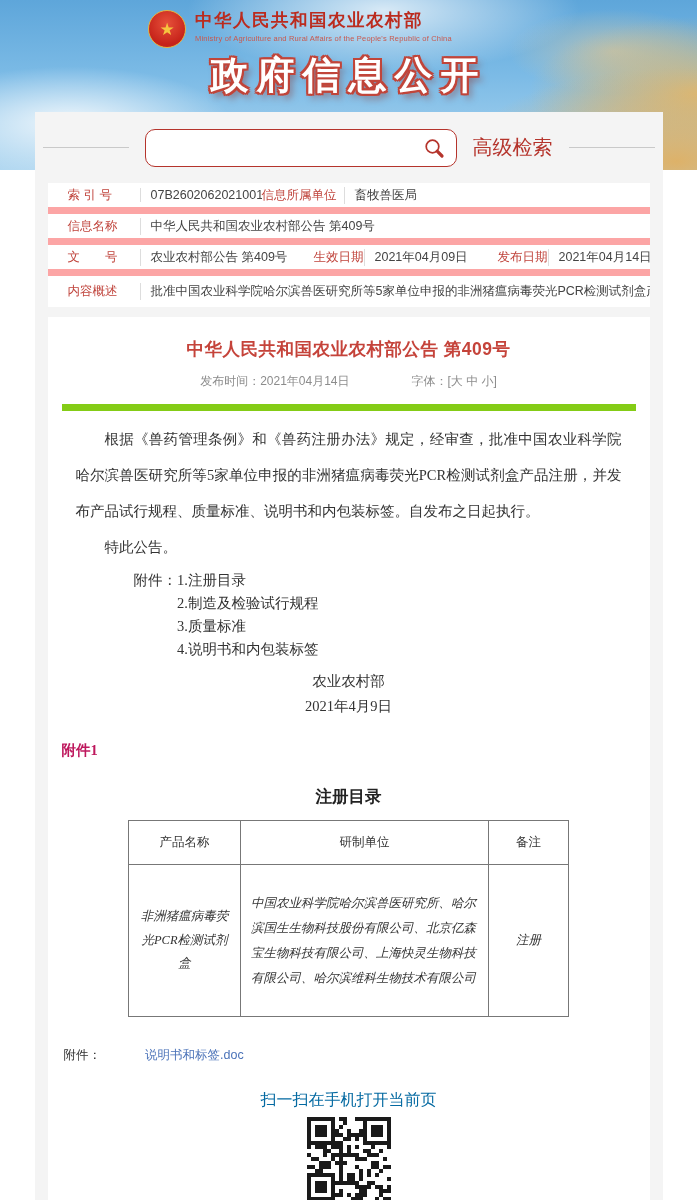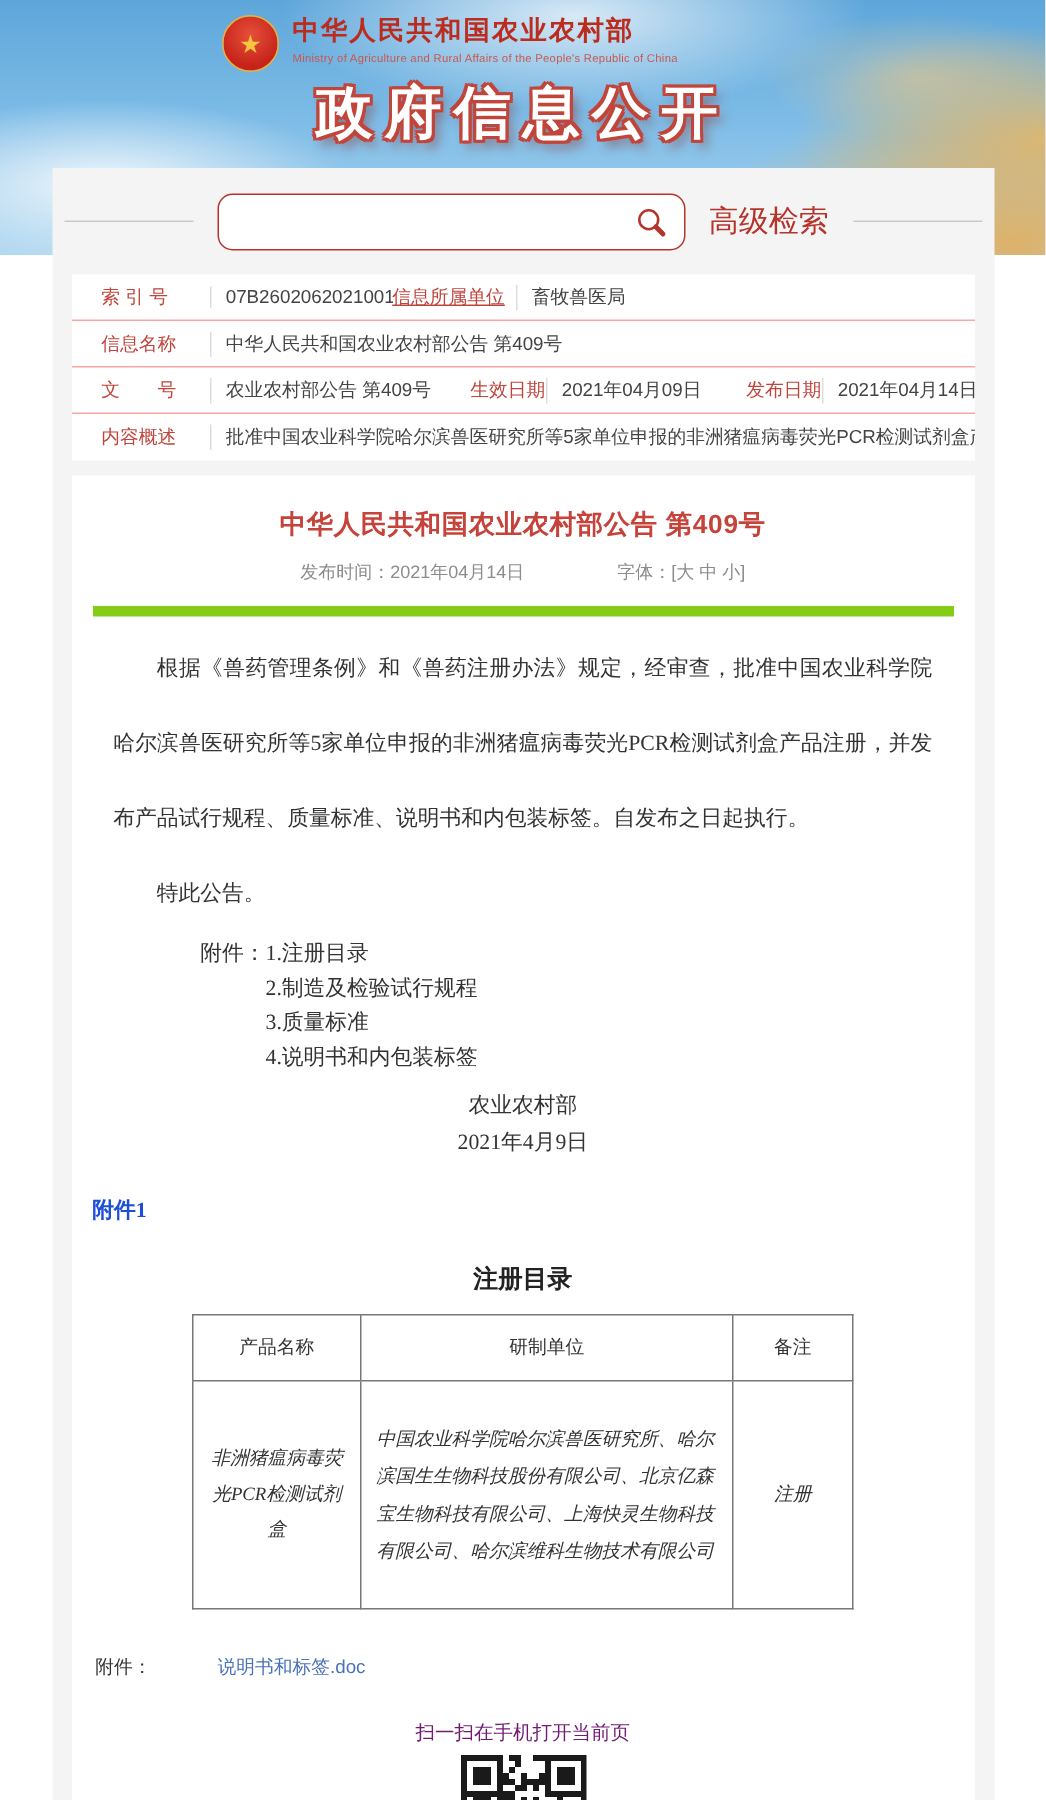--- a/index.html
+++ b/index.html
@@ -37,56 +37,56 @@
   .search-row { height:71px; display:flex; align-items:center; justify-content:center; gap:16px; }
   .hline { width:86px; height:1px; background:#c9c9c9; flex:none; }
   .search-box { width:312px; height:38px; background:#fff; border:1px solid #b5342c; border-radius:10px;
     display:flex; align-items:center; padding:0 8px 0 12px; }
   .search-box input { flex:1; border:none; outline:none; font-size:13px; background:transparent; min-width:0; }
   .search-btn { width:28px; height:28px; border:none; background:transparent; cursor:pointer; display:flex; align-items:center; justify-content:center; flex:none; }
   .adv { color:#b5342c; font-size:20px; cursor:pointer; white-space:nowrap; }
 
   
   .info-box { margin:0 13px; background:#fff; }
-  .info-row { display:flex; align-items:center; min-height:31px; padding-left:20px; font-size:12.5px; border-bottom:1px solid #fca5a5; }
+  .info-row { display:flex; align-items:center; min-height:31px; padding-left:20px; font-size:12.5px; border-bottom:7px solid #fca5a5; }
   .info-row:last-child { border-bottom:none; }
   .lbl { color:#c0443c; flex:none; white-space:pre; }
-  .w72 { width:72px; } .w82 { width:82px;text-decoration:underline; } .w58 { width:58px; margin-left:6px;text-align:right; }
+  .w72 { width:72px; } .w82 { width:82px; } .w58 { width:58px; margin-left:6px;text-align:right; }
   .val { border-left:1px solid #ddd; padding-left:10px; color:#444; white-space:nowrap; overflow:hidden; }
   .vflex { flex:1; }
   .v112 { width:122px; flex:none; } .v150 { width:160px; flex:none; } .v110 { width:120px; flex:none; }
 
   .gap { height:10px; }
 
   
   .doc-box { margin:0 13px; background:#fff; padding:20px 14px 24px; }
   .doc-title { text-align:center; color:#c5433a; font-size:17.5px; font-weight:bold; letter-spacing:.5px; }
   .doc-meta { display:flex; justify-content:center; gap:62px; color:#8c8c8c; font-size:12px;
     margin-top:12px; padding-bottom:14px; border-bottom:7px solid #84cc16; }
   .font-switch { cursor:pointer; }
   .doc-body { font-family:"Liberation Serif", serif; font-size:14.5px; color:#333; margin-top:10px; padding:0 14px; }
-  .doc-body p { text-indent:2em; line-height:50px; text-align:justify; }
+  .doc-body p { text-indent:2em; line-height:36px; text-align:justify; }
   .attach { display:flex; margin-top:4px; margin-left:58px; line-height:23px; }
   .attach-label { flex:none; }
   .attach-list div { line-height:23px; }
   .sign { text-align:center; line-height:25px; }
   .sign-name { margin-top:8px; }
-  .annex-label { font-family:"Liberation Serif", serif; font-weight:bold; font-size:14.5px; color:#1d4ed8; margin-top:22px; }
+  .annex-label { font-family:"Liberation Serif", serif; font-weight:bold; font-size:14.5px; color:#be185d; margin-top:22px; }
   .annex-title { font-family:"Liberation Serif", serif; font-weight:bold; font-size:16.5px; color:#222; text-align:center; margin-top:26px; }
   table.reg { margin:12px auto 0; border-collapse:collapse; width:440px; font-family:"Liberation Serif", serif; font-size:12.5px; color:#333; table-layout:fixed; }
   table.reg th, table.reg td { border:1px solid #777; font-weight:normal; }
   table.reg th { height:44px; text-align:center; }
   table.reg td { height:152px; vertical-align:middle;font-style:italic; }
   .col-name { width:112px; } .col-org { width:248px; } .col-note { width:80px; }
   td.c-name { text-align:center; padding:0 10px; line-height:1.9; }
   td.c-org { text-align:left; padding:0 10px; line-height:2; }
   td.c-note { text-align:center; }
   .file-row { display:flex; margin-top:30px; font-size:12.5px; color:#333; padding-left:2px; }
   .file-link { color:#4a72b8; margin-left:44px; cursor:pointer; text-decoration:none; }
-  .qr-caption { text-align:center; color:#701a75; font-size:13px; margin-top:26px; }
+  .qr-caption { text-align:center; color:#0369a1; font-size:16px; margin-top:26px; }
   .qr-wrap { display:flex; justify-content:center; margin-top:6px; }
   .qr { width:84px; height:84px; background:#fff; }
 </style>
 </head>
 <body>
 
 <div class="page">
 
   <div class="banner">
     <div class="logo-row">

